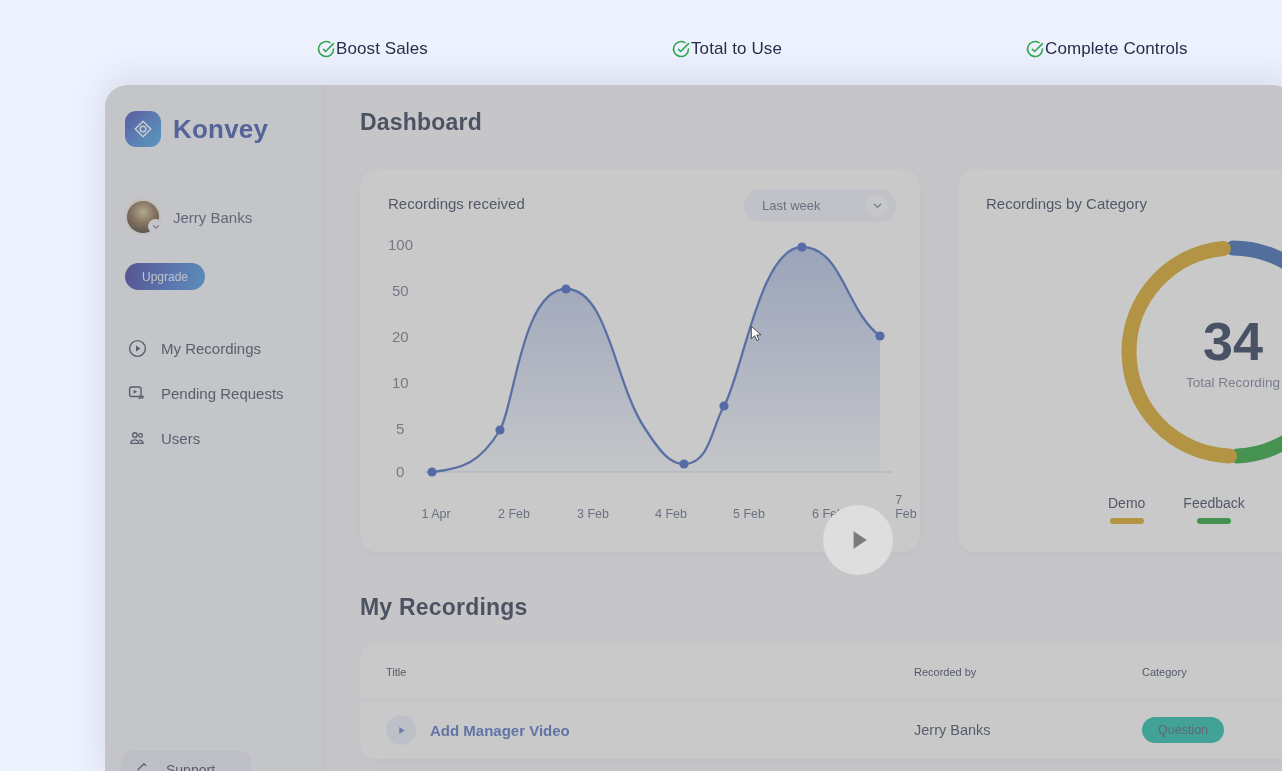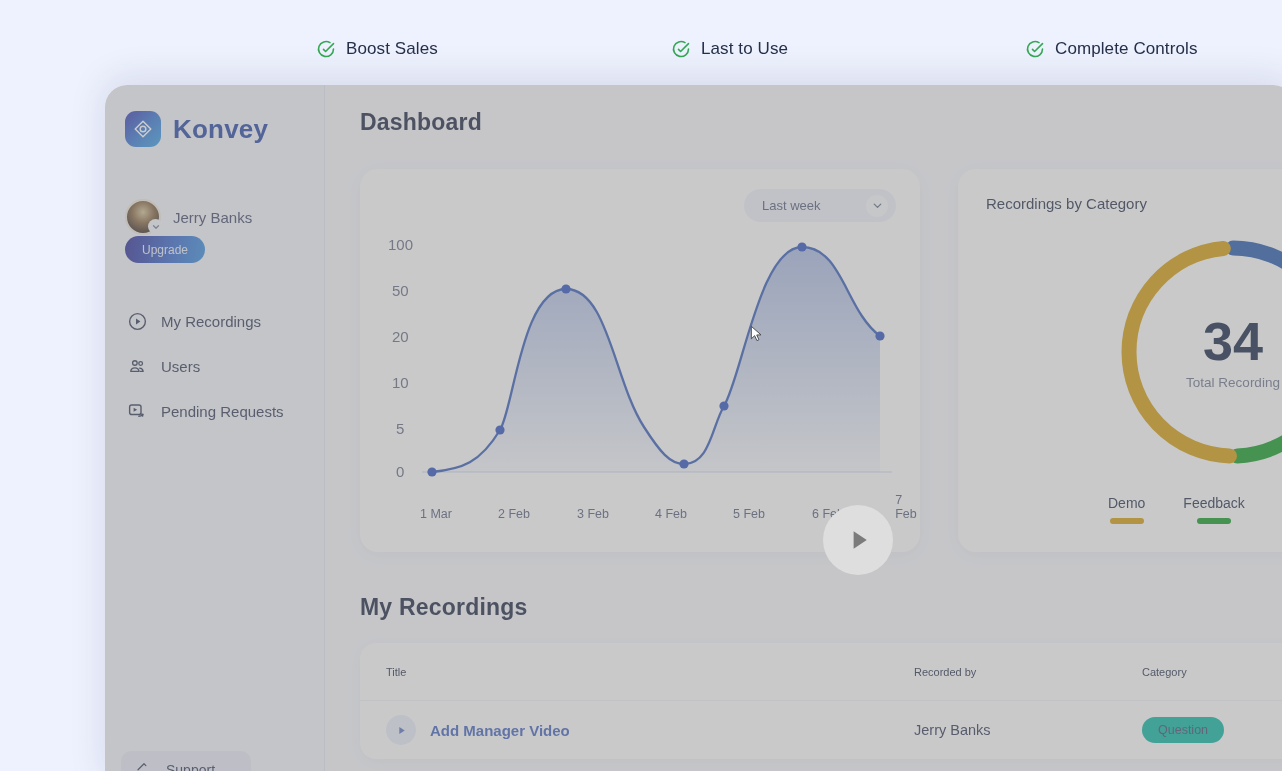--- a/index.html
+++ b/index.html
@@ -11,21 +11,21 @@
   }
 
   
   .feature-bar {
     position: absolute; top: 0; left: 0;
     width: 1282px; height: 86px;
     display: flex; align-items: center;
   }
   .feature-item {
     position: absolute;
-    display: flex; align-items: center; gap: 10px;
+    display: flex; align-items: center; 
     white-space: nowrap;
   }
   .feature-item:nth-of-type(1) { left: 316px; top: 39px; }
   .feature-item:nth-of-type(2) { left: 671px; top: 39px; }
   .feature-item:nth-of-type(3) { left: 1025px; top: 39px; }
   .feature-label {
     font-size: 17px; color: #26304a; letter-spacing: .1px;
   }
   .check-icon { width: 20px; height: 20px; display: block; }
 
@@ -76,21 +76,21 @@
     border: 2px solid #ece8dd;
   }
   .avatar-caret {
     position: absolute; right: -4px; bottom: -1px;
     width: 15px; height: 15px; border-radius: 50%;
     background: #f3f4fb;
     display: flex; align-items: center; justify-content: center;
   }
   .profile-name { font-size: 15px; color: #4a5270; }
   .upgrade-btn {
-    margin: 1px 0 0 20px;
+    margin: 28px 0 0 20px;
     width: 80px; height: 27px; border-radius: 14px;
     background: linear-gradient(100deg, #35349b 0%, #3f6fd0 60%, #3f93e0 100%);
     color: #e9eefb; font-size: 12px;
     display: flex; align-items: center; justify-content: center;
     border: none; cursor: pointer;
   }
   .nav { margin-top: 36px; }
   .nav-item {
     display: flex; align-items: center; gap: 13px;
     padding: 0 0 0 22px; height: 45px;
@@ -222,21 +222,21 @@
     <span class="feature-label">Boost Sales</span>
   </div>
 
   <div class="feature-item">
     <span class="check-icon">
       <svg viewBox="0 0 24 24" width="20" height="20" fill="none" stroke="#34a853" stroke-width="1.9" stroke-linecap="round" stroke-linejoin="round">
         <path d="M21 12a9 9 0 1 1-4.2-7.6"></path>
           <path d="M9 12.5l2.5 2.5L21 5.5"></path>
       </svg>
     </span>
-    <span class="feature-label">Last to Use</span>
+    <span class="feature-label">Total to Use</span>
   </div>
 
   <div class="feature-item">
     <span class="check-icon">
       <svg viewBox="0 0 24 24" width="20" height="20" fill="none" stroke="#34a853" stroke-width="1.9" stroke-linecap="round" stroke-linejoin="round">
         <path d="M21 12a9 9 0 1 1-4.2-7.6"></path>
           <path d="M9 12.5l2.5 2.5L21 5.5"></path>
       </svg>
     </span>
     <span class="feature-label">Complete Controls</span>
@@ -279,41 +279,41 @@
               <circle cx="12" cy="12" r="9"></circle>
                 <path d="M10.3 8.6l5 3.4-5 3.4z" fill="#3c4460" stroke="none"></path>
             </svg>
           </span>
           <span class="nav-label">My Recordings</span>
         </div>
 
 
         <div class="nav-item">
           <span class="nav-ico">
+            <svg viewBox="0 0 24 24" width="21" height="21" fill="none" stroke="#3c4460" stroke-width="1.6" stroke-linecap="round" stroke-linejoin="round">
+              <rect x="3" y="4.5" width="13" height="11" rx="2.4"></rect>
+              <path d="M7.6 7.6l4 2.4-4 2.4z" fill="#3c4460" stroke="none"></path>
+              <path d="M13.5 17.5c2 0 3.5-1 4.5-2.2"></path>
+                <path d="M16.2 15l2 .3-.4 2"></path>
+            </svg>
+          </span>
+          <span class="nav-label">Pending Requests</span>
+        </div>
+
+        <div class="nav-item">
+          <span class="nav-ico">
             <svg viewBox="0 0 24 24" width="21" height="21" fill="none" stroke="#3c4460" stroke-width="1.5" stroke-linecap="round" stroke-linejoin="round">
               <circle cx="9" cy="8" r="2.6"></circle>
                 <circle cx="15.6" cy="8.6" r="2.1"></circle>
               <path d="M4.2 17.5c.4-2.6 2.3-4 4.8-4s4.4 1.4 4.8 4z"></path>
               <path d="M14.4 13.8c2.2.1 3.7 1.4 4.1 3.7h-3.3"></path>
             </svg>
           </span>
           <span class="nav-label">Users</span>
         </div>
-
-        <div class="nav-item">
-          <span class="nav-ico">
-            <svg viewBox="0 0 24 24" width="21" height="21" fill="none" stroke="#3c4460" stroke-width="1.6" stroke-linecap="round" stroke-linejoin="round">
-              <rect x="3" y="4.5" width="13" height="11" rx="2.4"></rect>
-              <path d="M7.6 7.6l4 2.4-4 2.4z" fill="#3c4460" stroke="none"></path>
-              <path d="M13.5 17.5c2 0 3.5-1 4.5-2.2"></path>
-                <path d="M16.2 15l2 .3-.4 2"></path>
-            </svg>
-          </span>
-          <span class="nav-label">Pending Requests</span>
-        </div>
       </nav>
 
       <div class="support">
         <span class="nav-ico">
           <svg viewBox="0 0 24 24" width="18" height="18" fill="none" stroke="#3c4460" stroke-width="1.6" stroke-linecap="round" stroke-linejoin="round">
             <path d="M4 13l8-8 2.5 2.5"></path>
               <path d="M3.5 17h9"></path>
           </svg>
         </span>
         <span class="support-label">Support</span>
@@ -322,20 +322,21 @@
 
     <section class="main">
 
       <div class="main-head">
         <h1 class="page-title">Dashboard</h1>
       </div>
 
       <div class="cards">
 
         <div class="card card-line">
+          <div class="card-title">Recordings received</div>
 
           <div class="range-select">
             <span class="range-value">Last week</span>
             <span class="range-caret">
               <svg viewBox="0 0 24 24" width="13" height="13" fill="none" stroke="#6b7288" stroke-width="2.4" stroke-linecap="round" stroke-linejoin="round">
                   <path d="M6 9.5l6 6 6-6"></path>
                 </svg>
             </span>
           </div>
 
@@ -370,21 +371,21 @@
 
               <circle cx="10" cy="241" r="4.6" fill="#3459c0"></circle>
               <circle cx="78" cy="199" r="4.6" fill="#3459c0"></circle>
               <circle cx="144" cy="58" r="4.6" fill="#3459c0"></circle>
               <circle cx="262" cy="233" r="4.6" fill="#3459c0"></circle>
               <circle cx="302" cy="175" r="4.6" fill="#3459c0"></circle>
               <circle cx="380" cy="16" r="4.6" fill="#3459c0"></circle>
               <circle cx="458" cy="105" r="4.6" fill="#3459c0"></circle>
             </svg>
 
-            <span class="x-tick" style="left:48px">1 Mar</span>
+            <span class="x-tick" style="left:48px">1 Apr</span>
             <span class="x-tick" style="left:126px">2 Feb</span>
             <span class="x-tick" style="left:205px">3 Feb</span>
             <span class="x-tick" style="left:283px">4 Feb</span>
             <span class="x-tick" style="left:361px">5 Feb</span>
             <span class="x-tick" style="left:440px">6 Feb</span>
             <span class="x-tick" style="left:518px">7 Feb</span>
           </div>
         </div>
 
         <div class="card card-donut">

